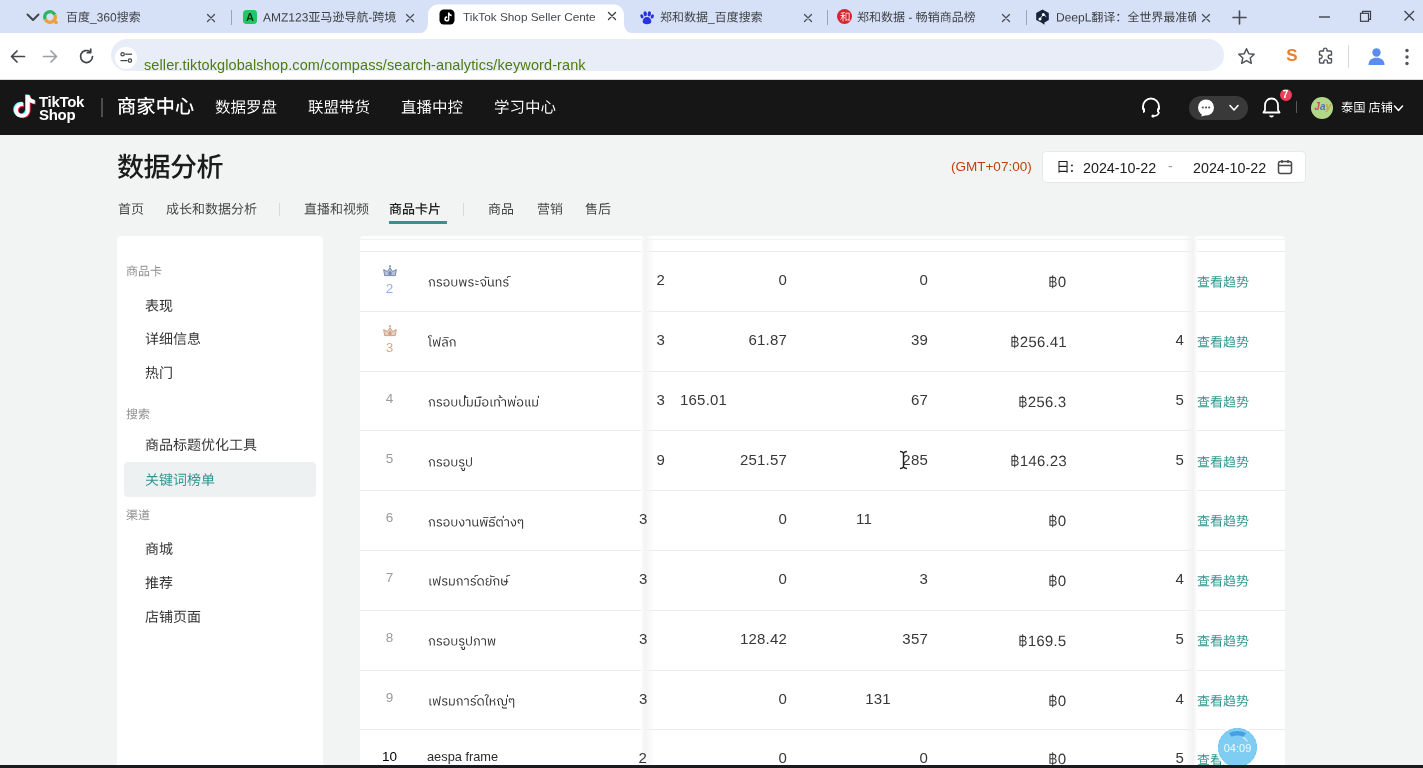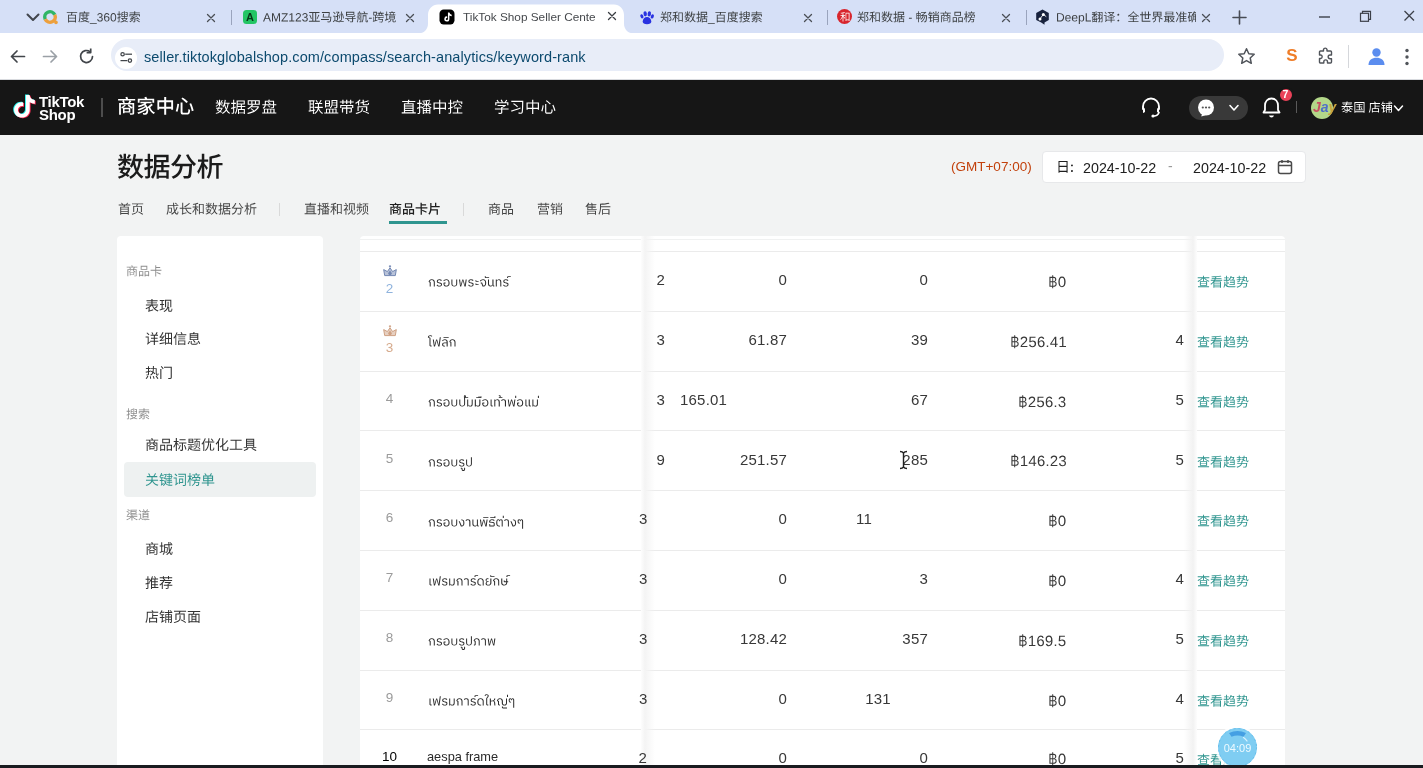--- a/index.html
+++ b/index.html
@@ -106,21 +106,21 @@
     <path d="M12.7 0.5 L12.7 4.6 L8.6 4.6" stroke="#41454a" stroke-width="1.7" fill="none" stroke-linejoin="round"></path>
   </svg>
 <div class="a" style="left:111px;top:39px;width:1113px;height:32px;border-radius:16px;background:#e8edf8"></div>
 <div class="a" style="left:114.5px;top:46.5px;width:22px;height:22px;border-radius:50%;background:#ffffff"></div>
 <svg class="t" style="left:119.5px;top:52px" width="13" height="11">
     <circle cx="2.6" cy="2.2" r="1.7" stroke="#41454a" stroke-width="1.25" fill="none"></circle>
     <line x1="5.2" y1="2.2" x2="12" y2="2.2" stroke="#41454a" stroke-width="1.25"></line>
     <circle cx="9.9" cy="8.6" r="1.7" stroke="#41454a" stroke-width="1.25" fill="none"></circle>
     <line x1="0.5" y1="8.6" x2="7.3" y2="8.6" stroke="#41454a" stroke-width="1.25"></line>
   </svg>
-<div class="a" style="left:144px;top:49px;font-size:14.5px;color:#0c4a6e;letter-spacing:0.1px">seller.tiktokglobalshop.com/compass/search-analytics/keyword-rank</div>
+<div class="a" style="left:144px;top:57px;font-size:14.5px;color:#4d7c0f;letter-spacing:0.1px">seller.tiktokglobalshop.com/compass/search-analytics/keyword-rank</div>
 <svg class="t" style="left:1237px;top:47px" width="19" height="19">
     <path d="M9.5 1.8 L11.8 6.7 L17.2 7.3 L13.2 11 L14.3 16.3 L9.5 13.6 L4.7 16.3 L5.8 11 L1.8 7.3 L7.2 6.7 Z" stroke="#50545a" stroke-width="1.5" fill="none" stroke-linejoin="round"></path>
   </svg>
 <div class="a" style="left:1283px;top:47px;width:18px;height:18px;font-size:17px;font-weight:bold;color:#ef7d28;text-align:center;line-height:18px">S</div>
 <svg class="t" style="left:1317px;top:48px" width="17" height="17">
     <path d="M6.5 1.5 A1.8 1.8 0 0 1 10 1.5 L10 3 L13.5 3 A1 1 0 0 1 14.5 4 L14.5 7 L13 7 A1.8 1.8 0 0 0 13 10.7 L14.5 10.7 L14.5 14 A1 1 0 0 1 13.5 15 L10.5 15 L10.5 13.7 A1.8 1.8 0 0 0 6.8 13.7 L6.8 15 L3.5 15 A1 1 0 0 1 2.5 14 L2.5 10.5 L3.8 10.5 A1.8 1.8 0 0 0 3.8 7 L2.5 7 L2.5 4 A1 1 0 0 1 3.5 3 L6.5 3 Z" stroke="#50545a" stroke-width="1.4" fill="none" stroke-linejoin="round"></path>
   </svg>
 <div class="a" style="left:1348px;top:45px;width:1px;height:23px;background:#d5d7db"></div>
 <svg class="t" style="left:1366px;top:46px" width="21" height="21">
     <circle cx="10.5" cy="6.5" r="4.2" fill="#5b8def"></circle>
@@ -173,21 +173,21 @@
     <path d="M1 1.5 L5 6 L9 1.5" stroke="#fff" stroke-width="1.6" fill="none" stroke-linecap="round" stroke-linejoin="round"></path>
   </svg>
 <svg class="t" style="left:1261px;top:96px" width="21" height="24">
     <path d="M10.5 2.5 C14.5 2.5 17 5.5 17 9.5 L17 14 L18.5 16.5 L2.5 16.5 L4 14 L4 9.5 C4 5.5 6.5 2.5 10.5 2.5 Z" stroke="#fff" stroke-width="1.8" fill="none" stroke-linejoin="round"></path>
     <path d="M8 19.5 A2.6 2.6 0 0 0 13 19.5 Z" fill="#fff"></path>
   </svg>
 <div class="a" style="left:1277.5px;top:86.5px;width:16px;height:16px;border-radius:50%;background:#ea4259;border:2px solid #161616"></div>
 <div class="a" style="left:1277.5px;top:87px;width:16px;height:15px;font-size:10.5px;font-weight:bold;color:#fff;text-align:center;line-height:15px">7</div>
 <div class="a" style="left:1296px;top:101px;width:1px;height:12px;background:#5a5a5a"></div>
 <div class="a" style="left:1310.5px;top:96.5px;width:22px;height:22px;border-radius:50%;background:#b3d789"></div>
-<div class="a" style="left:1313px;top:99px;width:18px;height:16px;font-size:14px;font-weight:bold;font-style:italic;color:#c94f63;text-align:center;line-height:16px">J<span style="color:#4f6fc9">a</span><span style="color:#c9a23c">y</span></div>
+<div class="a" style="left:1313px;top:99px;width:18px;height:16px;font-size:10px;font-weight:bold;font-style:italic;color:#c94f63;text-align:right;line-height:16px">J<span style="color:#4f6fc9">a</span><span style="color:#c9a23c">y</span></div>
 <svg class="t" style="left:1341.0px;top:97.0px" width="52.0" height="20.9">
     <path transform="translate(0,14.82)" d="M2.9 -2.8C3.4 -2.4 4.0 -1.9 4.2 -1.5L4.9 -2.0C4.6 -2.4 4.0 -2.9 3.5 -3.3ZM8.5 -3.4C8.2 -3.0 7.7 -2.4 7.3 -2.0L6.6 -2.3V-4.5H5.7V-1.9C4.1 -1.3 2.5 -0.8 1.4 -0.4L1.8 0.4C2.9 -0.0 4.4 -0.6 5.7 -1.1V-0.0C5.7 0.1 5.7 0.2 5.5 0.2C5.4 0.2 4.8 0.2 4.2 0.2C4.3 0.4 4.4 0.7 4.5 0.9C5.3 0.9 5.9 0.9 6.2 0.8C6.5 0.7 6.6 0.5 6.6 -0.0V-1.4C7.9 -0.8 9.3 -0.1 10.1 0.5L10.7 -0.2C10.0 -0.6 9.0 -1.2 8.0 -1.6C8.5 -2.0 8.9 -2.5 9.3 -2.9ZM5.6 -10.3C5.6 -9.9 5.5 -9.6 5.4 -9.2H1.3V-8.4H5.2C5.1 -8.1 5.0 -7.7 4.9 -7.4H1.9V-6.7H4.5C4.4 -6.3 4.2 -6.0 3.9 -5.7H0.6V-4.9H3.3C2.6 -4.0 1.6 -3.2 0.5 -2.6C0.7 -2.5 1.0 -2.2 1.2 -2.0C2.5 -2.7 3.6 -3.8 4.5 -4.9H7.7C8.5 -3.7 9.9 -2.6 11.3 -2.1C11.5 -2.3 11.7 -2.7 11.9 -2.8C10.7 -3.2 9.5 -4.0 8.7 -4.9H11.7V-5.7H5.0C5.2 -6.0 5.4 -6.3 5.5 -6.7H10.6V-7.4H5.9C6.0 -7.7 6.1 -8.1 6.2 -8.4H11.1V-9.2H6.4C6.5 -9.5 6.6 -9.9 6.6 -10.2Z M19.6 -3.9C20.0 -3.5 20.6 -2.9 20.8 -2.5L21.4 -2.9C21.2 -3.3 20.7 -3.9 20.2 -4.3ZM15.1 -2.4V-1.6H21.9V-2.4H18.8V-4.5H21.3V-5.3H18.8V-7.0H21.6V-7.9H15.3V-7.0H17.9V-5.3H15.6V-4.5H17.9V-2.4ZM13.4 -9.8V1.0H14.3V0.4H22.6V1.0H23.5V-9.8ZM14.3 -0.5V-8.9H22.6V-0.5Z M30.9 -3.6V0.8H31.8V0.3H37.1V0.8H38.0V-3.6H34.6V-5.2H38.6V-6.1H34.6V-7.5H33.6V-3.6ZM31.8 -0.5V-2.7H37.1V-0.5ZM33.1 -10.1C33.3 -9.7 33.6 -9.2 33.7 -8.8H28.9V-5.6C28.9 -3.8 28.8 -1.3 27.7 0.5C28.0 0.6 28.4 0.8 28.5 1.0C29.7 -0.9 29.8 -3.7 29.8 -5.6V-7.9H39.0V-8.8H34.8C34.6 -9.3 34.3 -9.9 34.0 -10.3Z M49.0 -9.9C49.5 -9.5 50.1 -9.0 50.5 -8.7L51.0 -9.2C50.7 -9.5 50.0 -10.0 49.5 -10.3ZM41.9 -10.3C41.5 -9.2 40.8 -8.0 40.1 -7.3C40.2 -7.1 40.5 -6.7 40.5 -6.5C41.0 -6.9 41.4 -7.5 41.7 -8.1H44.4V-8.9H42.2C42.3 -9.3 42.5 -9.7 42.6 -10.1ZM40.4 -4.2V-3.4H42.1V-0.9C42.1 -0.4 41.7 -0.0 41.5 0.1C41.7 0.3 41.9 0.7 42.0 0.9C42.1 0.7 42.5 0.5 44.6 -0.9C44.6 -1.0 44.5 -1.4 44.4 -1.6L43.0 -0.8V-3.4H44.6V-4.2H43.0V-5.9H44.2V-6.7H41.0V-5.9H42.1V-4.2ZM47.7 -10.3V-8.6H44.9V-7.9H47.7V-6.8H45.2V1.0H46.0V-1.7H47.7V0.9H48.5V-1.7H50.1V-0.0C50.1 0.1 50.1 0.1 50.0 0.1C49.9 0.1 49.5 0.1 49.1 0.1C49.2 0.4 49.3 0.7 49.4 0.9C50.0 0.9 50.4 0.9 50.6 0.8C50.9 0.6 51.0 0.4 51.0 -0.0V-6.8H48.5V-7.9H51.3V-8.6H48.5V-10.3ZM46.0 -3.9H47.7V-2.5H46.0ZM46.0 -4.7V-6.0H47.7V-4.7ZM50.1 -3.9V-2.5H48.5V-3.9ZM50.1 -4.7H48.5V-6.0H50.1Z" fill="#ffffff"></path>
   </svg>
 <svg class="t" style="left:1393px;top:104px" width="11" height="9">
     <path d="M1.5 2 L5.5 6.5 L9.5 2" stroke="#fff" stroke-width="1.5" fill="none" stroke-linecap="round" stroke-linejoin="round"></path>
   </svg>
 <svg class="t" style="left:117.0px;top:143.6px" width="106.0" height="45.9">
     <path transform="translate(0,32.53)" d="M11.7 -22.4C11.3 -21.3 10.4 -19.8 9.8 -18.8L11.4 -18.1C12.2 -18.9 13.0 -20.2 13.9 -21.5ZM2.1 -21.5C2.8 -20.4 3.5 -18.9 3.7 -17.9L5.7 -18.8C5.4 -19.7 4.7 -21.2 4.0 -22.2ZM10.6 -6.8C10.1 -5.6 9.3 -4.5 8.4 -3.6C7.5 -4.1 6.6 -4.5 5.7 -4.9L6.8 -6.8ZM2.6 -4.1C3.9 -3.6 5.3 -2.9 6.6 -2.2C5.0 -1.1 3.1 -0.3 0.9 0.2C1.4 0.6 1.9 1.5 2.1 2.1C4.6 1.4 6.8 0.4 8.7 -1.1C9.6 -0.5 10.3 -0.1 10.9 0.4L12.5 -1.3C11.9 -1.7 11.2 -2.1 10.4 -2.6C11.8 -4.1 12.9 -6.0 13.5 -8.4L12.2 -8.9L11.7 -8.9H7.8L8.3 -10.1L6.0 -10.5C5.8 -10.0 5.6 -9.4 5.3 -8.9H1.8V-6.8H4.3C3.7 -5.8 3.1 -4.8 2.6 -4.1ZM6.6 -22.8V-17.9H1.3V-15.8H5.9C4.5 -14.3 2.6 -12.8 0.9 -12.1C1.4 -11.6 1.9 -10.7 2.2 -10.2C3.7 -11.0 5.3 -12.3 6.6 -13.7V-10.9H9.0V-14.2C10.2 -13.3 11.6 -12.2 12.2 -11.6L13.6 -13.4C13.0 -13.8 11.1 -15.0 9.7 -15.8H14.4V-17.9H9.0V-22.8ZM16.8 -22.6C16.1 -17.8 14.9 -13.3 12.8 -10.4C13.3 -10.1 14.3 -9.3 14.7 -8.9C15.3 -9.7 15.8 -10.7 16.3 -11.9C16.9 -9.5 17.6 -7.3 18.5 -5.3C17.0 -2.9 15.0 -1.0 12.2 0.3C12.6 0.8 13.3 1.8 13.5 2.4C16.2 1.0 18.2 -0.8 19.8 -3.0C21.1 -0.9 22.7 0.8 24.7 2.0C25.1 1.4 25.8 0.5 26.4 0.0C24.2 -1.1 22.5 -3.0 21.1 -5.3C22.5 -8.0 23.4 -11.3 23.9 -15.3H25.7V-17.7H18.2C18.6 -19.1 18.9 -20.7 19.1 -22.3ZM21.6 -15.3C21.2 -12.5 20.7 -10.1 19.8 -8.0C19.0 -10.2 18.3 -12.7 17.8 -15.3Z M39.6 -6.4V2.3H41.8V1.3H49.3V2.2H51.7V-6.4H46.6V-9.4H52.4V-11.6H46.6V-14.3H51.6V-21.7H37.0V-13.4C37.0 -9.2 36.8 -3.3 34.0 0.8C34.6 1.1 35.7 1.9 36.1 2.3C38.3 -0.9 39.1 -5.4 39.4 -9.4H44.2V-6.4ZM39.5 -19.4H49.1V-16.5H39.5ZM39.5 -14.3H44.2V-11.6H39.5L39.5 -13.4ZM41.8 -0.8V-4.2H49.3V-0.8ZM30.7 -22.8V-17.5H27.6V-15.1H30.7V-9.7L27.2 -8.7L27.8 -6.3L30.7 -7.2V-0.8C30.7 -0.4 30.6 -0.3 30.3 -0.3C29.9 -0.3 28.9 -0.3 27.9 -0.4C28.2 0.3 28.5 1.4 28.5 2.0C30.3 2.0 31.4 1.9 32.1 1.5C32.8 1.1 33.1 0.5 33.1 -0.8V-7.9L36.0 -8.8L35.7 -11.1L33.1 -10.3V-15.1H36.0V-17.5H33.1V-22.8Z M71.4 -22.4 69.0 -21.5C70.4 -18.4 72.6 -15.2 74.8 -12.7H58.9C61.0 -15.2 63.0 -18.3 64.3 -21.6L61.6 -22.3C60.0 -18.2 57.2 -14.4 54.1 -12.2C54.7 -11.7 55.8 -10.7 56.2 -10.2C56.9 -10.7 57.5 -11.3 58.2 -12.0V-10.2H63.0C62.4 -5.9 60.9 -1.9 54.6 0.1C55.2 0.7 56.0 1.7 56.3 2.3C63.2 -0.2 65.0 -4.9 65.7 -10.2H72.3C72.0 -4.0 71.7 -1.5 71.0 -0.8C70.8 -0.5 70.4 -0.5 69.9 -0.5C69.3 -0.5 67.7 -0.5 66.1 -0.6C66.5 0.1 66.9 1.2 66.9 1.9C68.6 2.0 70.2 2.0 71.1 1.9C72.1 1.8 72.8 1.6 73.4 0.8C74.3 -0.2 74.7 -3.4 75.0 -11.6L75.1 -12.4C75.7 -11.7 76.4 -11.0 77.0 -10.4C77.5 -11.1 78.4 -12.1 79.1 -12.6C76.3 -14.8 73.0 -18.8 71.4 -22.4Z M92.4 -19.8V-11.6C92.4 -7.8 92.2 -2.7 89.7 0.9C90.4 1.2 91.4 1.8 91.9 2.2C94.4 -1.5 94.8 -7.0 94.9 -11.2H99.2V2.3H101.7V-11.2H105.5V-13.6H94.9V-18.0C98.0 -18.6 101.4 -19.4 104.0 -20.5L101.8 -22.5C99.6 -21.5 95.8 -20.5 92.4 -19.8ZM84.8 -22.8V-17.1H81.0V-14.7H84.6C83.7 -11.2 82.0 -7.2 80.2 -5.0C80.6 -4.3 81.2 -3.3 81.5 -2.6C82.7 -4.3 83.9 -6.8 84.8 -9.5V2.2H87.3V-10.3C88.1 -8.9 89.0 -7.4 89.4 -6.5L91.0 -8.5C90.5 -9.3 88.3 -12.2 87.3 -13.4V-14.7H91.2V-17.1H87.3V-22.8Z" fill="#1b1b1b"></path>
   </svg>
 <div class="a" style="left:951px;top:158.5px;width:84px;font-size:13.5px;color:#c2410c">(GMT+07:00)</div>

